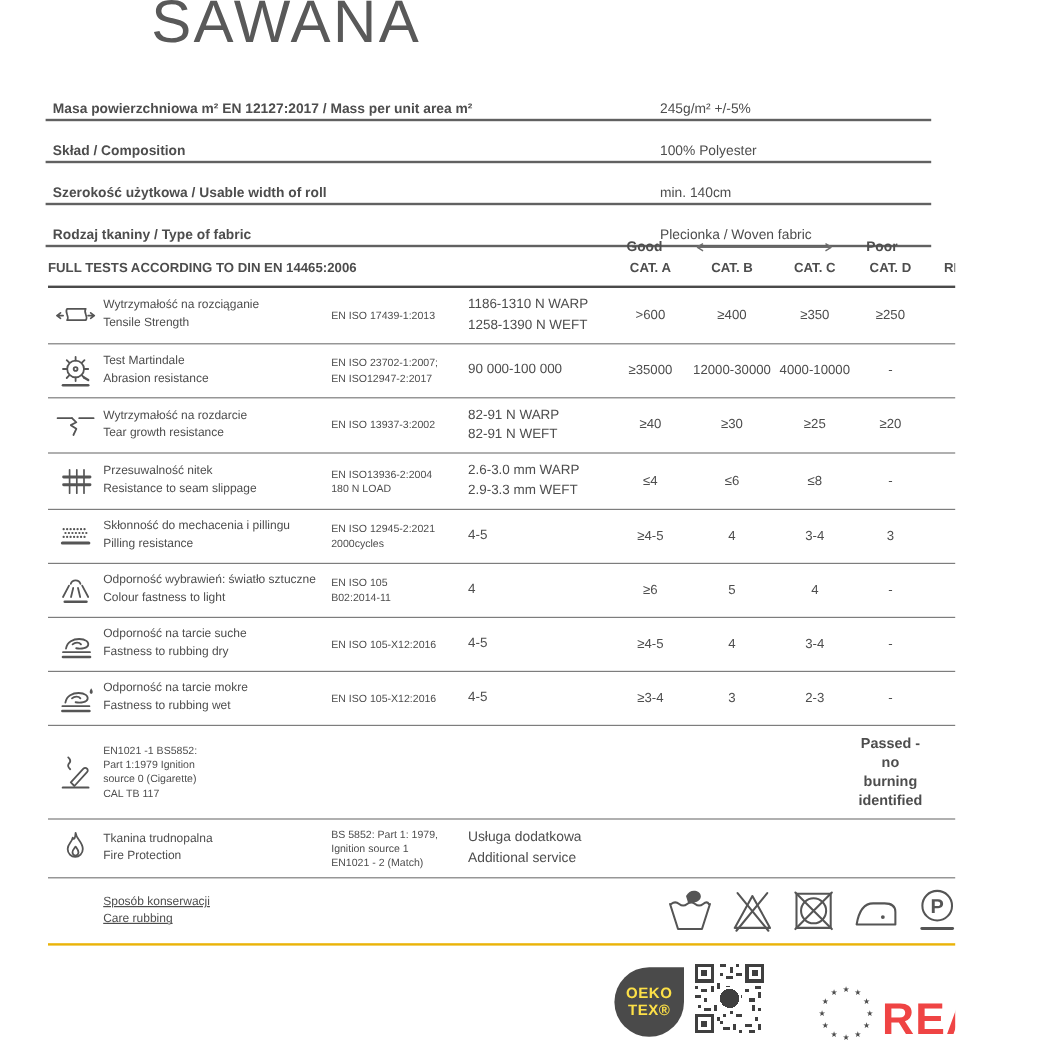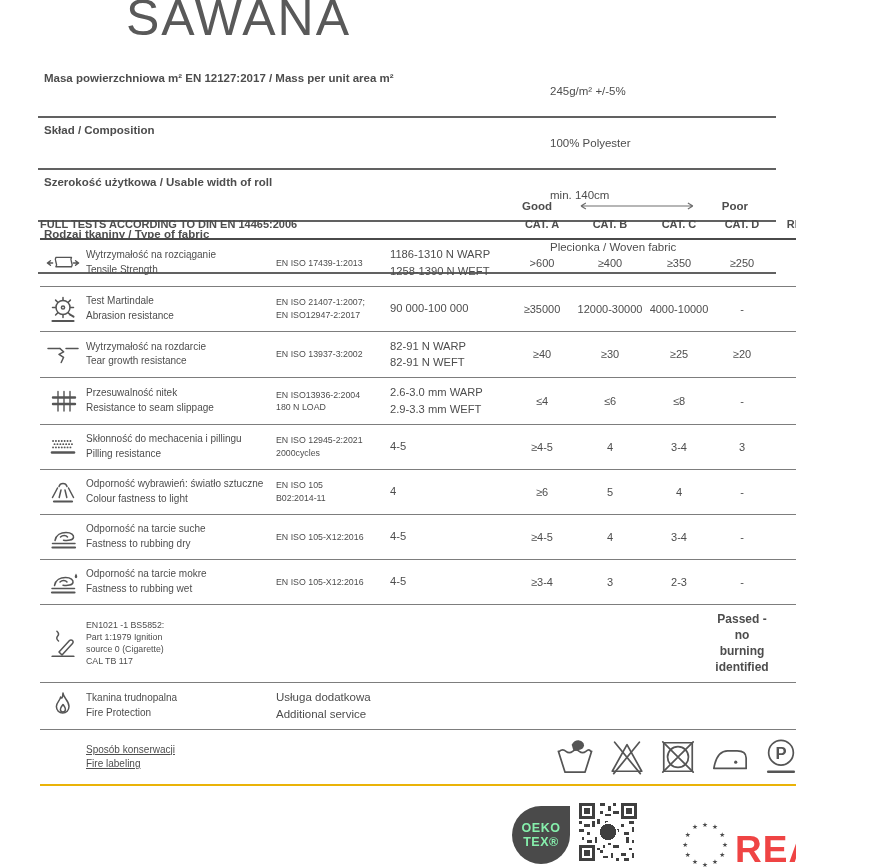--- a/index.html
+++ b/index.html
@@ -6,21 +6,21 @@
   .page{position:relative;width:796px;height:868px;overflow:hidden;background:#fff;
         font-family:"Liberation Sans",sans-serif;color:#4d4d4d;}
   .pre{white-space:pre-line;}
 
   
   .title{position:absolute;left:126px;top:-9px;font-size:50px;font-weight:400;
          letter-spacing:2px;color:#595959;line-height:1.1;}
 
   
   .info{position:absolute;left:38px;right:20px;top:66px;}
-  .irow{display:flex;align-items:flex-start;border-bottom:2px solid #616161;padding:6px 4px 19px 6px;}
+  .irow{display:flex;align-items:flex-end;border-bottom:2px solid #616161;padding:6px 4px 2px 6px;}
   .irow .ilabel{flex:1;font-weight:bold;font-size:11.5px;}
   .irow .ivalue{width:222px;font-size:11.5px;margin-top:13px;}
 
   
   .tests{position:absolute;left:40px;top:198px;width:812px;}
   .scale{display:flex;align-items:center;gap:8px;width:226px;margin-left:482px;
          font-weight:bold;font-size:11.5px;height:16px;}
   .scale svg{flex:1;}
   .thead{display:grid;grid-template-columns:46px 190px 114px 120px 64px 72px 66px 60px 80px;
          align-items:end;border-bottom:2px solid #4a4a4a;padding:4px 0 8px 0;}
@@ -37,21 +37,21 @@
   .c-res{font-size:12px;font-weight:bold;text-align:center;line-height:1.35;}
   .careicons{grid-column:5/10;display:flex;justify-content:space-between;
              align-items:center;padding-left:46px;}
 
   svg.ic{stroke:#555;fill:none;stroke-width:1.5;stroke-linecap:round;stroke-linejoin:round;}
   svg.care{stroke:#555;fill:none;stroke-width:1.8;stroke-linecap:round;stroke-linejoin:round;}
 
   
   .oeko{position:absolute;left:512px;top:806px;width:58px;height:58px;background:#4a4a4a;
         border-radius:50% 0 50% 50%;display:flex;flex-direction:column;align-items:center;
-        justify-content:center;color:#86efac;font-weight:bold;font-size:12.5px;line-height:1.15;
+        justify-content:center;color:#fde047;font-weight:bold;font-size:12.5px;line-height:1.15;
         letter-spacing:.5px;}
   .qr{position:absolute;left:579px;top:803px;width:58px;height:58px;}
   .reach{position:absolute;left:681px;top:818px;display:flex;align-items:flex-start;}
   .reach-text{margin-left:6px;}
   .reach-title{font-size:37px;font-weight:bold;color:#ef4444;line-height:.95;letter-spacing:1px;margin-top:14px;}
   .reach-sub{font-size:16.5px;color:#4d4d4d;letter-spacing:1.6px;margin-top:2px;}
 </style>
 </head>
 <body>
 
@@ -126,21 +126,21 @@
           <circle cx="14" cy="12.5" r="1.6"></circle>
           <path d="M14 2.5 v3 M14 19.5 v3 M3.5 12.5 h3 M21.5 12.5 h3 M6.6 5.1 l2.1 2.1 M19.3 17.9 l2.1 2.1 M21.4 5.1 l-2.1 2.1 M8.7 17.9 l-2.1 2.1"></path>
           <path d="M21 19.5 l3.5 2.2" stroke-width="2"></path>
           <path d="M3.5 26 h21" stroke-width="2.2"></path>
         </svg>
       </div>
       <div class="c-label">
         <div>Test Martindale</div>
         <div>Abrasion resistance</div>
       </div>
-      <div class="c-norm pre">EN ISO 21407-1:2007;
+      <div class="c-norm pre">EN ISO 23702-1:2007;
 EN ISO12947-2:2017</div>
       <div class="c-val pre">90 000-100 000</div>
       <div class="c-cat">≥35000</div>
       <div class="c-cat">12000-30000</div>
       <div class="c-cat">4000-10000</div>
       <div class="c-cat">-</div>
       <div class="c-res pre">A</div>
     </div>
 
     <div class="trow">
@@ -302,34 +302,37 @@
       <div class="c-icon">
         <svg class="ic" width="26" height="30" viewBox="0 0 26 30">
           <path d="M13 2 C13.3 7 19 9.5 19 15.5 A6.3 6.6 0 0 1 6.4 15.5 C6.4 11.2 10 10 10.6 6 C11.4 7.6 12.5 8.2 13 2 Z"></path>
           <path d="M13 13.5 c1.6 2.2 2.4 3 2.4 4.8 a2.5 2.8 0 0 1 -5 0 c0 -1.8 1.1 -2.8 2.6 -4.8 Z"></path>
         </svg>
       </div>
       <div class="c-label">
         <div>Tkanina trudnopalna</div>
         <div>Fire Protection</div>
       </div>
+      <div class="c-norm pre">BS 5852: Part 1: 1979,
+Ignition source 1
+EN1021 - 2 (Match)</div>
       <div class="c-val pre" style="font-size:11.5px;">Usługa dodatkowa
 Additional service</div>
       <div class="c-cat"></div>
       <div class="c-cat"></div>
       <div class="c-cat"></div>
       <div class="c-cat"></div>
       <div class="c-res pre"></div>
     </div>
 
     <div class="trow">
       <div class="c-icon"></div>
       <div class="c-label">
         <div>Sposób konserwacji</div>
-        <div>Fire labeling</div>
+        <div>Care rubbing</div>
       </div>
       <div class="c-norm"></div>
       <div class="c-val"></div>
       <div class="careicons">
         <svg class="care" width="38" height="42" viewBox="0 0 40 42">
           <path d="M2.5 15 L9.5 37 H30.5 L37.5 15"></path>
           <path d="M3.5 15 q3.5 -2.8 7 0 t7 0 t7 0 t7 0 t5 0"></path>
           <path d="M16.5 8 c2 -3.5 5 -5 8 -4.5 c3 0.5 5 2.6 5 5 c0 2.6 -2.5 4.6 -5.5 5.2 l-5.5 1 z" fill="#555" stroke="none"></path>
         </svg>
         <svg class="care" width="38" height="42" viewBox="0 0 40 42">

